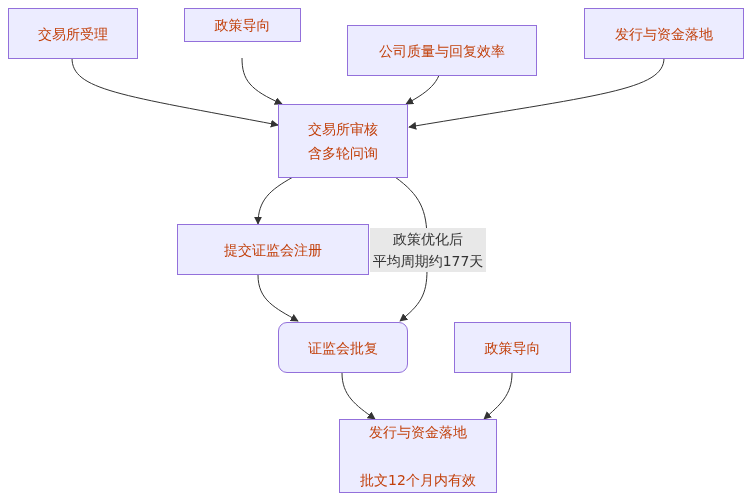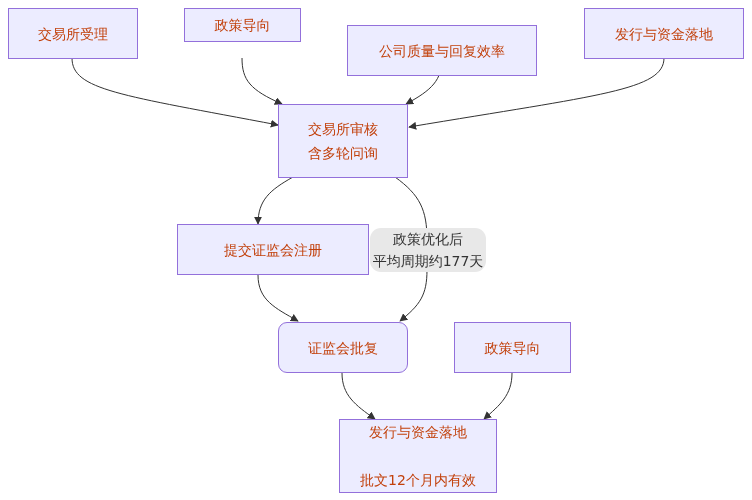--- a/index.html
+++ b/index.html
@@ -43,21 +43,21 @@
   <div class="node" style="left:584px;top:8px;width:160px;height:51px;">
     <span>发行与资金落地</span>
   </div>
   <div class="node" style="left:278px;top:104px;width:130px;height:74px;">
     <span>交易所审核</span>
     <span>含多轮问询</span>
   </div>
   <div class="node" style="left:177px;top:224px;width:192px;height:51px;">
     <span>提交证监会注册</span>
   </div>
-  <div class="edge-label" style="left:370px;top:228px;width:112px;border-radius:11px;">
+  <div class="edge-label" style="left:370px;top:228px;width:112px;">
     <div>政策优化后</div>
     <div>平均周期约177天</div>
   </div>
   <div class="node" style="left:278px;top:322px;width:130px;height:51px;border-radius:9px;">
     <span>证监会批复</span>
   </div>
   <div class="node" style="left:454px;top:322px;width:117px;height:51px;">
     <span>政策导向</span>
   </div>
   <div class="node" style="left:339px;top:419px;width:158px;height:74px;justify-content:space-between;">

